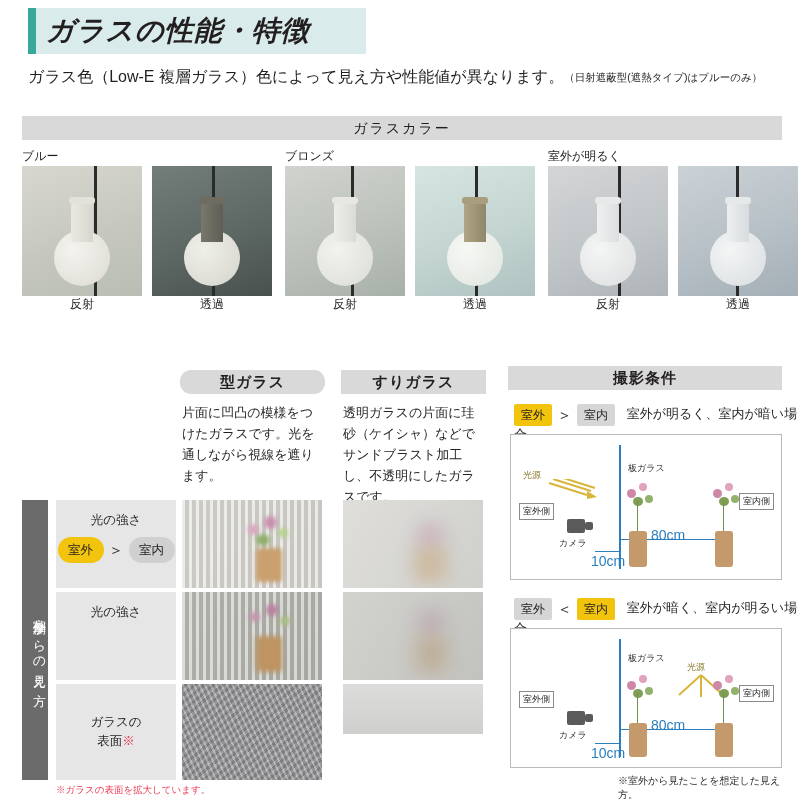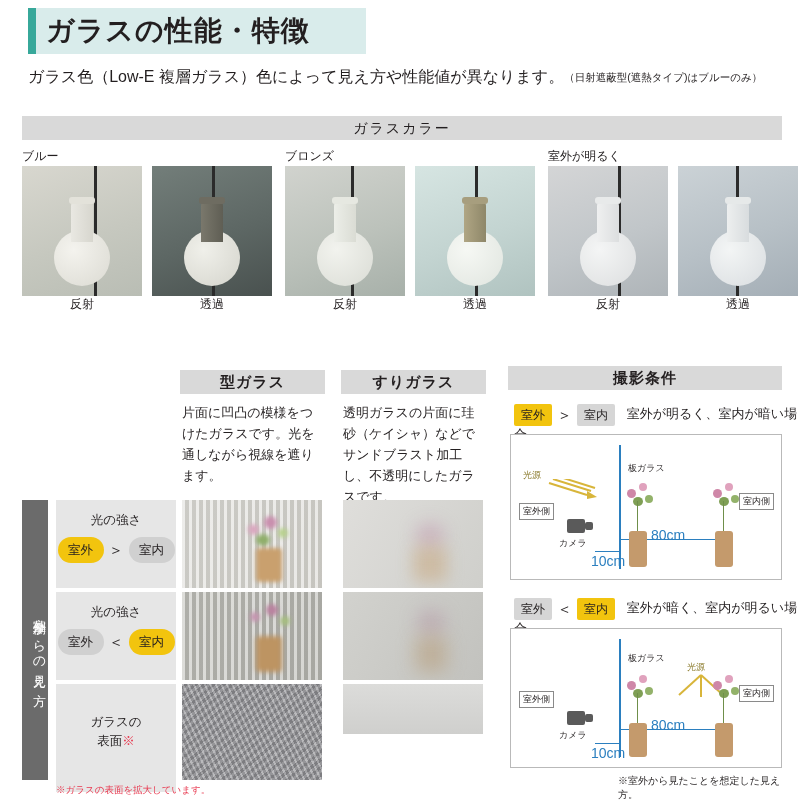--- a/index.html
+++ b/index.html
@@ -27,20 +27,21 @@
     position:absolute; left:28px; top:0;
     width:8px; height:46px;
     background:#37a89a;
   }
   .header-title {
     position:absolute; left:46px; top:4px;
     font-size:28px; font-weight:bold;
     letter-spacing:1px;
     color:#231f20;
     line-height:38px;
+    font-style:italic;
   }
 
   
   .lead {
     position:absolute; left:28px; top:66px;
     width:760px;
     font-size:16px;
     line-height:22px;
     white-space:nowrap;
   }
@@ -281,43 +282,40 @@
         <div class="body" style="background:radial-gradient(circle at 35% 35%, #f3f5f5, #d9dde0);"></div>
         <div class="neck" style="background:linear-gradient(90deg,#edefef,#d8dcde);"></div>
         <div class="lip" style="background:#e6e9e9;"></div>
       </div>
     </div>
   </div>
 </div>
 <div class="pcap" style="left:548px;">反射</div>
 <div class="pcap" style="left:678px;">透過</div>
 
-<div class="midtitle" style="left:180px; top:370px; width:145px;">型ガラス</div>
+<div class="midtitle" style="left:180px; top:370px; width:145px;border-radius:11px;">型ガラス</div>
 <div class="midtext" style="left:182px; top:402px; width:135px;">片面に凹凸の模様をつけたガラスです。光を通しながら視線を遮ります。</div>
 
 <div class="midtitle" style="left:341px; top:370px; width:145px;">すりガラス</div>
 <div class="midtext" style="left:343px; top:402px; width:140px;">透明ガラスの片面に珪砂（ケイシャ）などでサンドブラスト加工し、不透明にしたガラスです。</div>
 
 <div class="vlabel" style="left:22px; top:500px; height:280px;">室外側からの見え方</div>
 
 <div class="rowlabel" style="left:56px; top:500px; height:88px;">
   <div style="margin-top:12px;">光の強さ</div>
   <div style="margin-top:8px; white-space:nowrap;">
     <span class="circle y">室外</span><span class="gt">＞</span><span class="circle g">室内</span>
   </div>
 </div>
 
 <div class="rowlabel" style="left:56px; top:592px; height:88px;">
   <div style="margin-top:12px;">光の強さ</div>
-  <div style="margin-top:8px; white-space:nowrap;">
-    <span class="circle g">室外</span><span class="gt">＜</span><span class="circle y">室内</span>
-  </div>
-</div>
-
-<div class="rowlabel" style="left:56px; top:684px; height:108px;">
+</div>
+
+<div class="rowlabel" style="left:56px; top:684px; height:96px;">
   <div style="margin-top:30px;">ガラスの</div>
   <div style="margin-top:2px;">
     <span>表面</span><span style="color:#e8384f;">※</span>
   </div>
 </div>
 <div class="note-red" style="left:56px; top:784px;">※ガラスの表面を拡大しています。</div>
 
 <div class="sample" style="left:182px; top:500px; width:140px; height:88px; background:linear-gradient(115deg,#d8d7d2,#cfcdc7);">
   <div style="position:absolute;inset:0;background:
       repeating-linear-gradient(90deg, rgba(255,255,255,.55) 0 3px, rgba(180,180,175,.35) 3px 7px);"></div>

